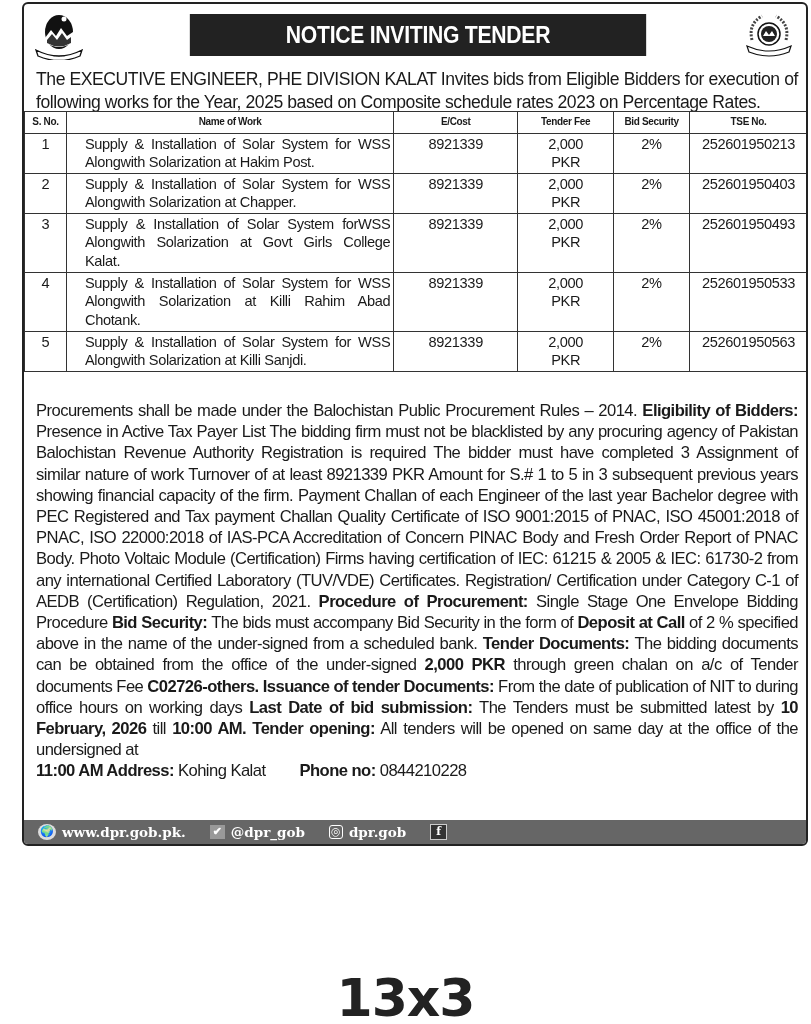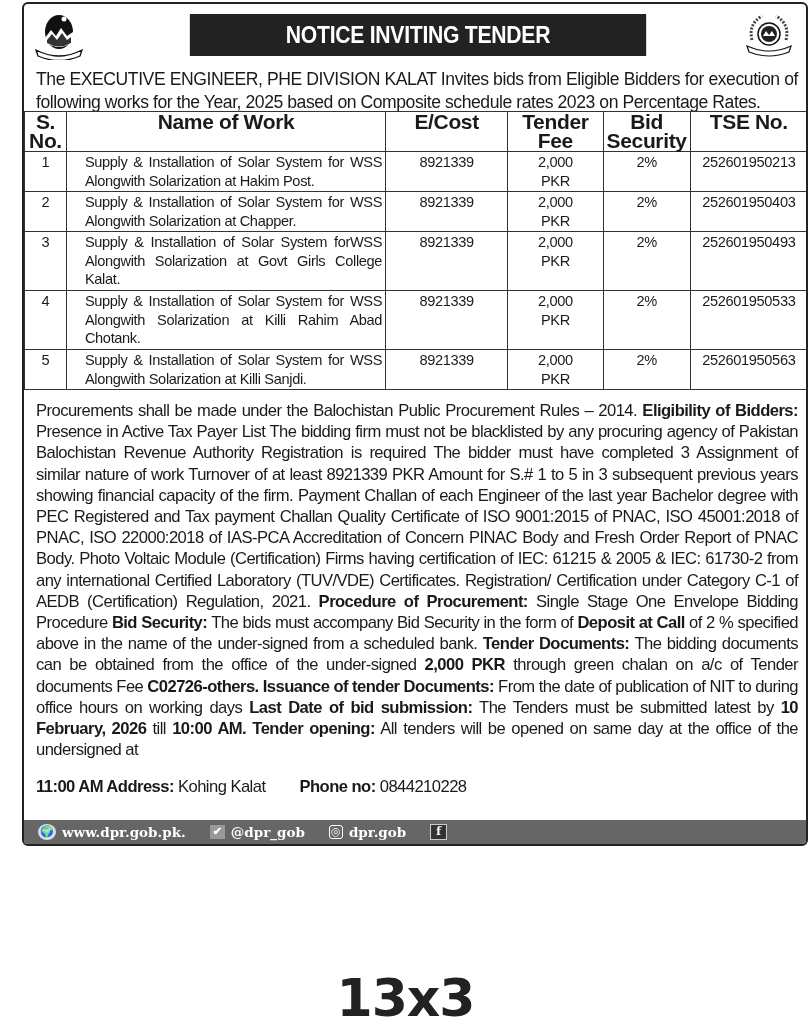--- a/index.html
+++ b/index.html
@@ -11,29 +11,29 @@
   .logo-left { left:8px; }
   .logo-right { right:10px; }
   .title-bar { position:absolute; left:146px; top:10px; width:496px; height:42px; background:#222;
                color:#fff; font-weight:bold; font-size:23px; text-align:center; line-height:42px;
                letter-spacing:-0.3px; transform:scaleX(0.92); transform-origin:center; }
   .intro { position:absolute; left:12px; top:56px; width:762px; font-size:17.6px; line-height:23px;
            letter-spacing:-0.45px; text-align:justify;margin-top:8px; }
   table { position:absolute; left:0; top:107px; width:784px; border-collapse:collapse; font-size:14.6px;
           letter-spacing:-0.35px; }
   th, td { border:1px solid #333; vertical-align:top; padding:1px 3px; line-height:18.5px; }
-  th { font-weight:bold; text-align:center; font-size:21px; }
+  th { font-weight:bold; text-align:center; font-size:10px; }
   td.c { text-align:center; }
   td.name { text-align:justify; padding-left:18px; }
   tr.row1 td, tr.row2 td, tr.row5 td { height:37px; }
   tr.row3 td, tr.row4 td { height:56px; }
   .body-text { position:absolute; left:12px; top:396px; width:762px; font-size:16.6px; line-height:21.2px;
                letter-spacing:-0.55px; text-align:justify; }
   .body-text b { font-weight:bold; }
-  .contact-line { display:block; text-align:left;margin-top:16px; }
+  .contact-line { display:block; text-align:left; }
   .gap { display:inline-block; width:34px; }
   .signature { position:absolute; right:0; top:870px; width:234px; height:52px; background:#701a75; color:#fff;
                font-weight:bold; font-size:16.5px; text-align:center; line-height:23px; padding-top:3px;
                box-sizing:border-box; letter-spacing:-0.4px; }
   .prq { position:absolute; left:14px; top:898px; font-weight:bold; font-size:17.5px; letter-spacing:-0.6px; }
   .social-bar { position:absolute; left:0; bottom:0; width:784px; height:24px; background:#666; color:#fff;
                 font-family:"DejaVu Serif", serif; font-weight:bold; font-size:13.5px; line-height:24px;
                 display:flex; align-items:center; padding-left:14px; box-sizing:border-box; gap:6px; }
   .social-bar .ic { display:inline-flex; align-items:center; justify-content:center; width:15px; height:14px;
                     font-size:11px; line-height:14px; }

